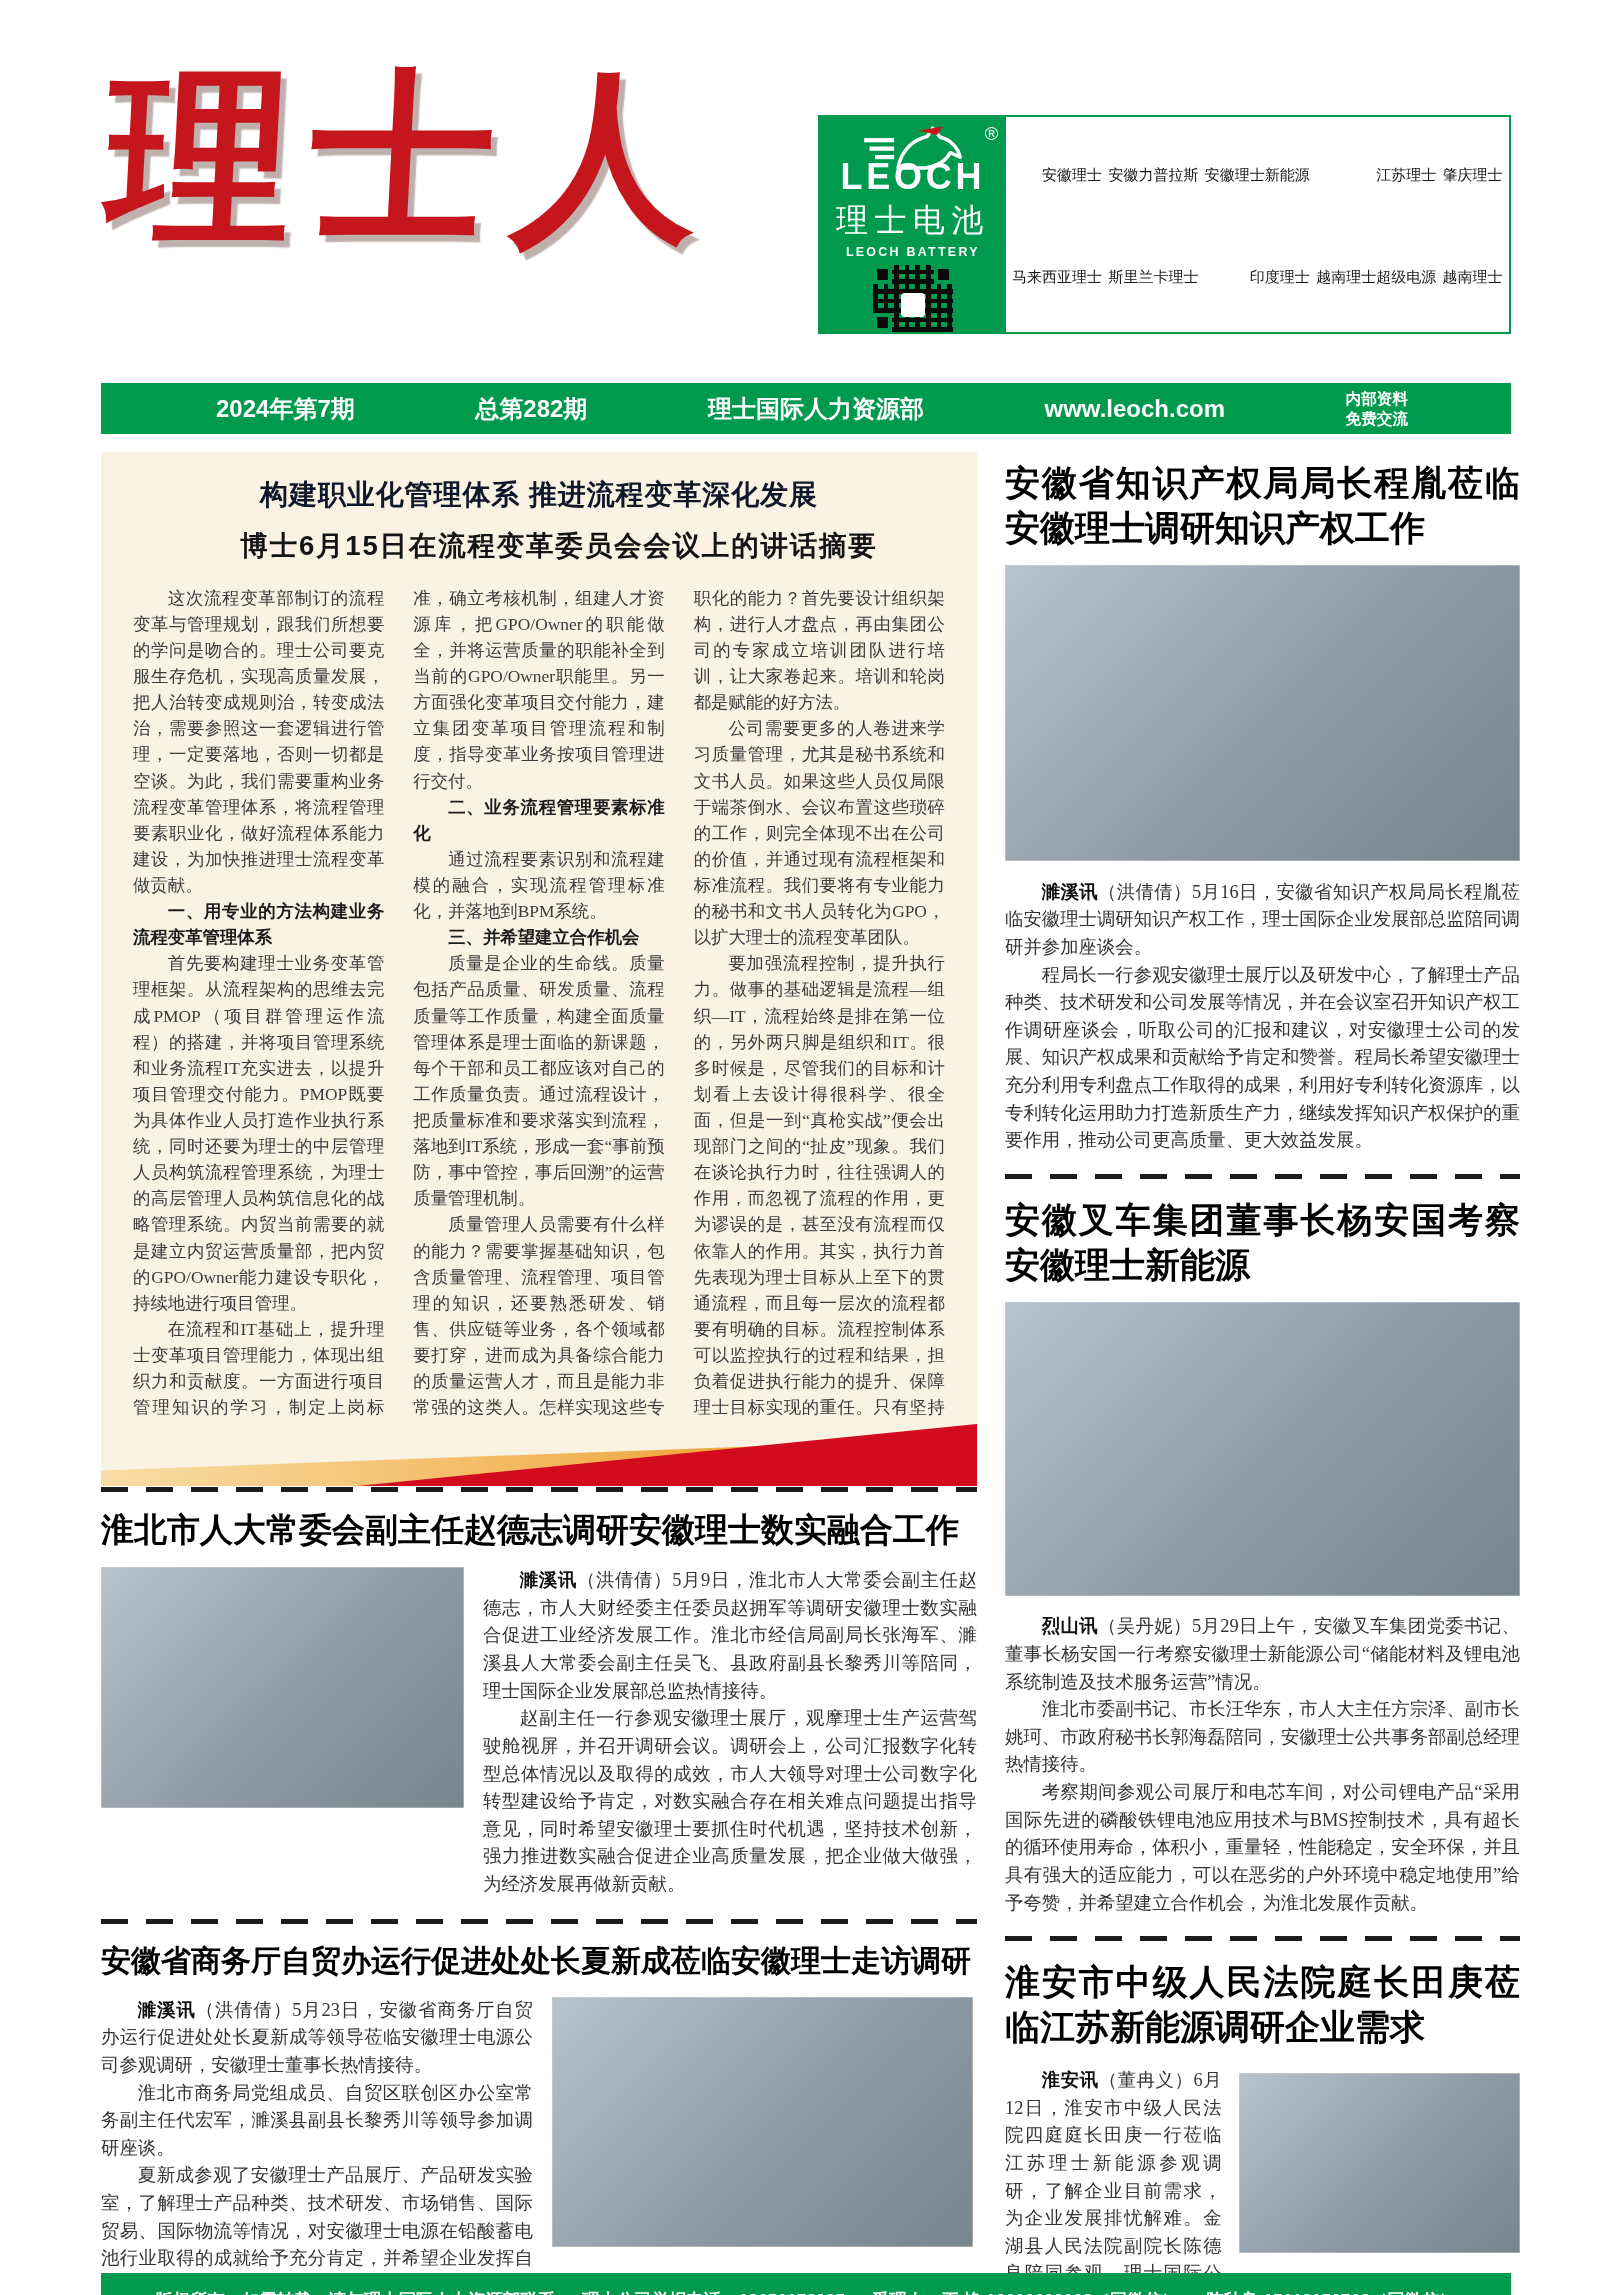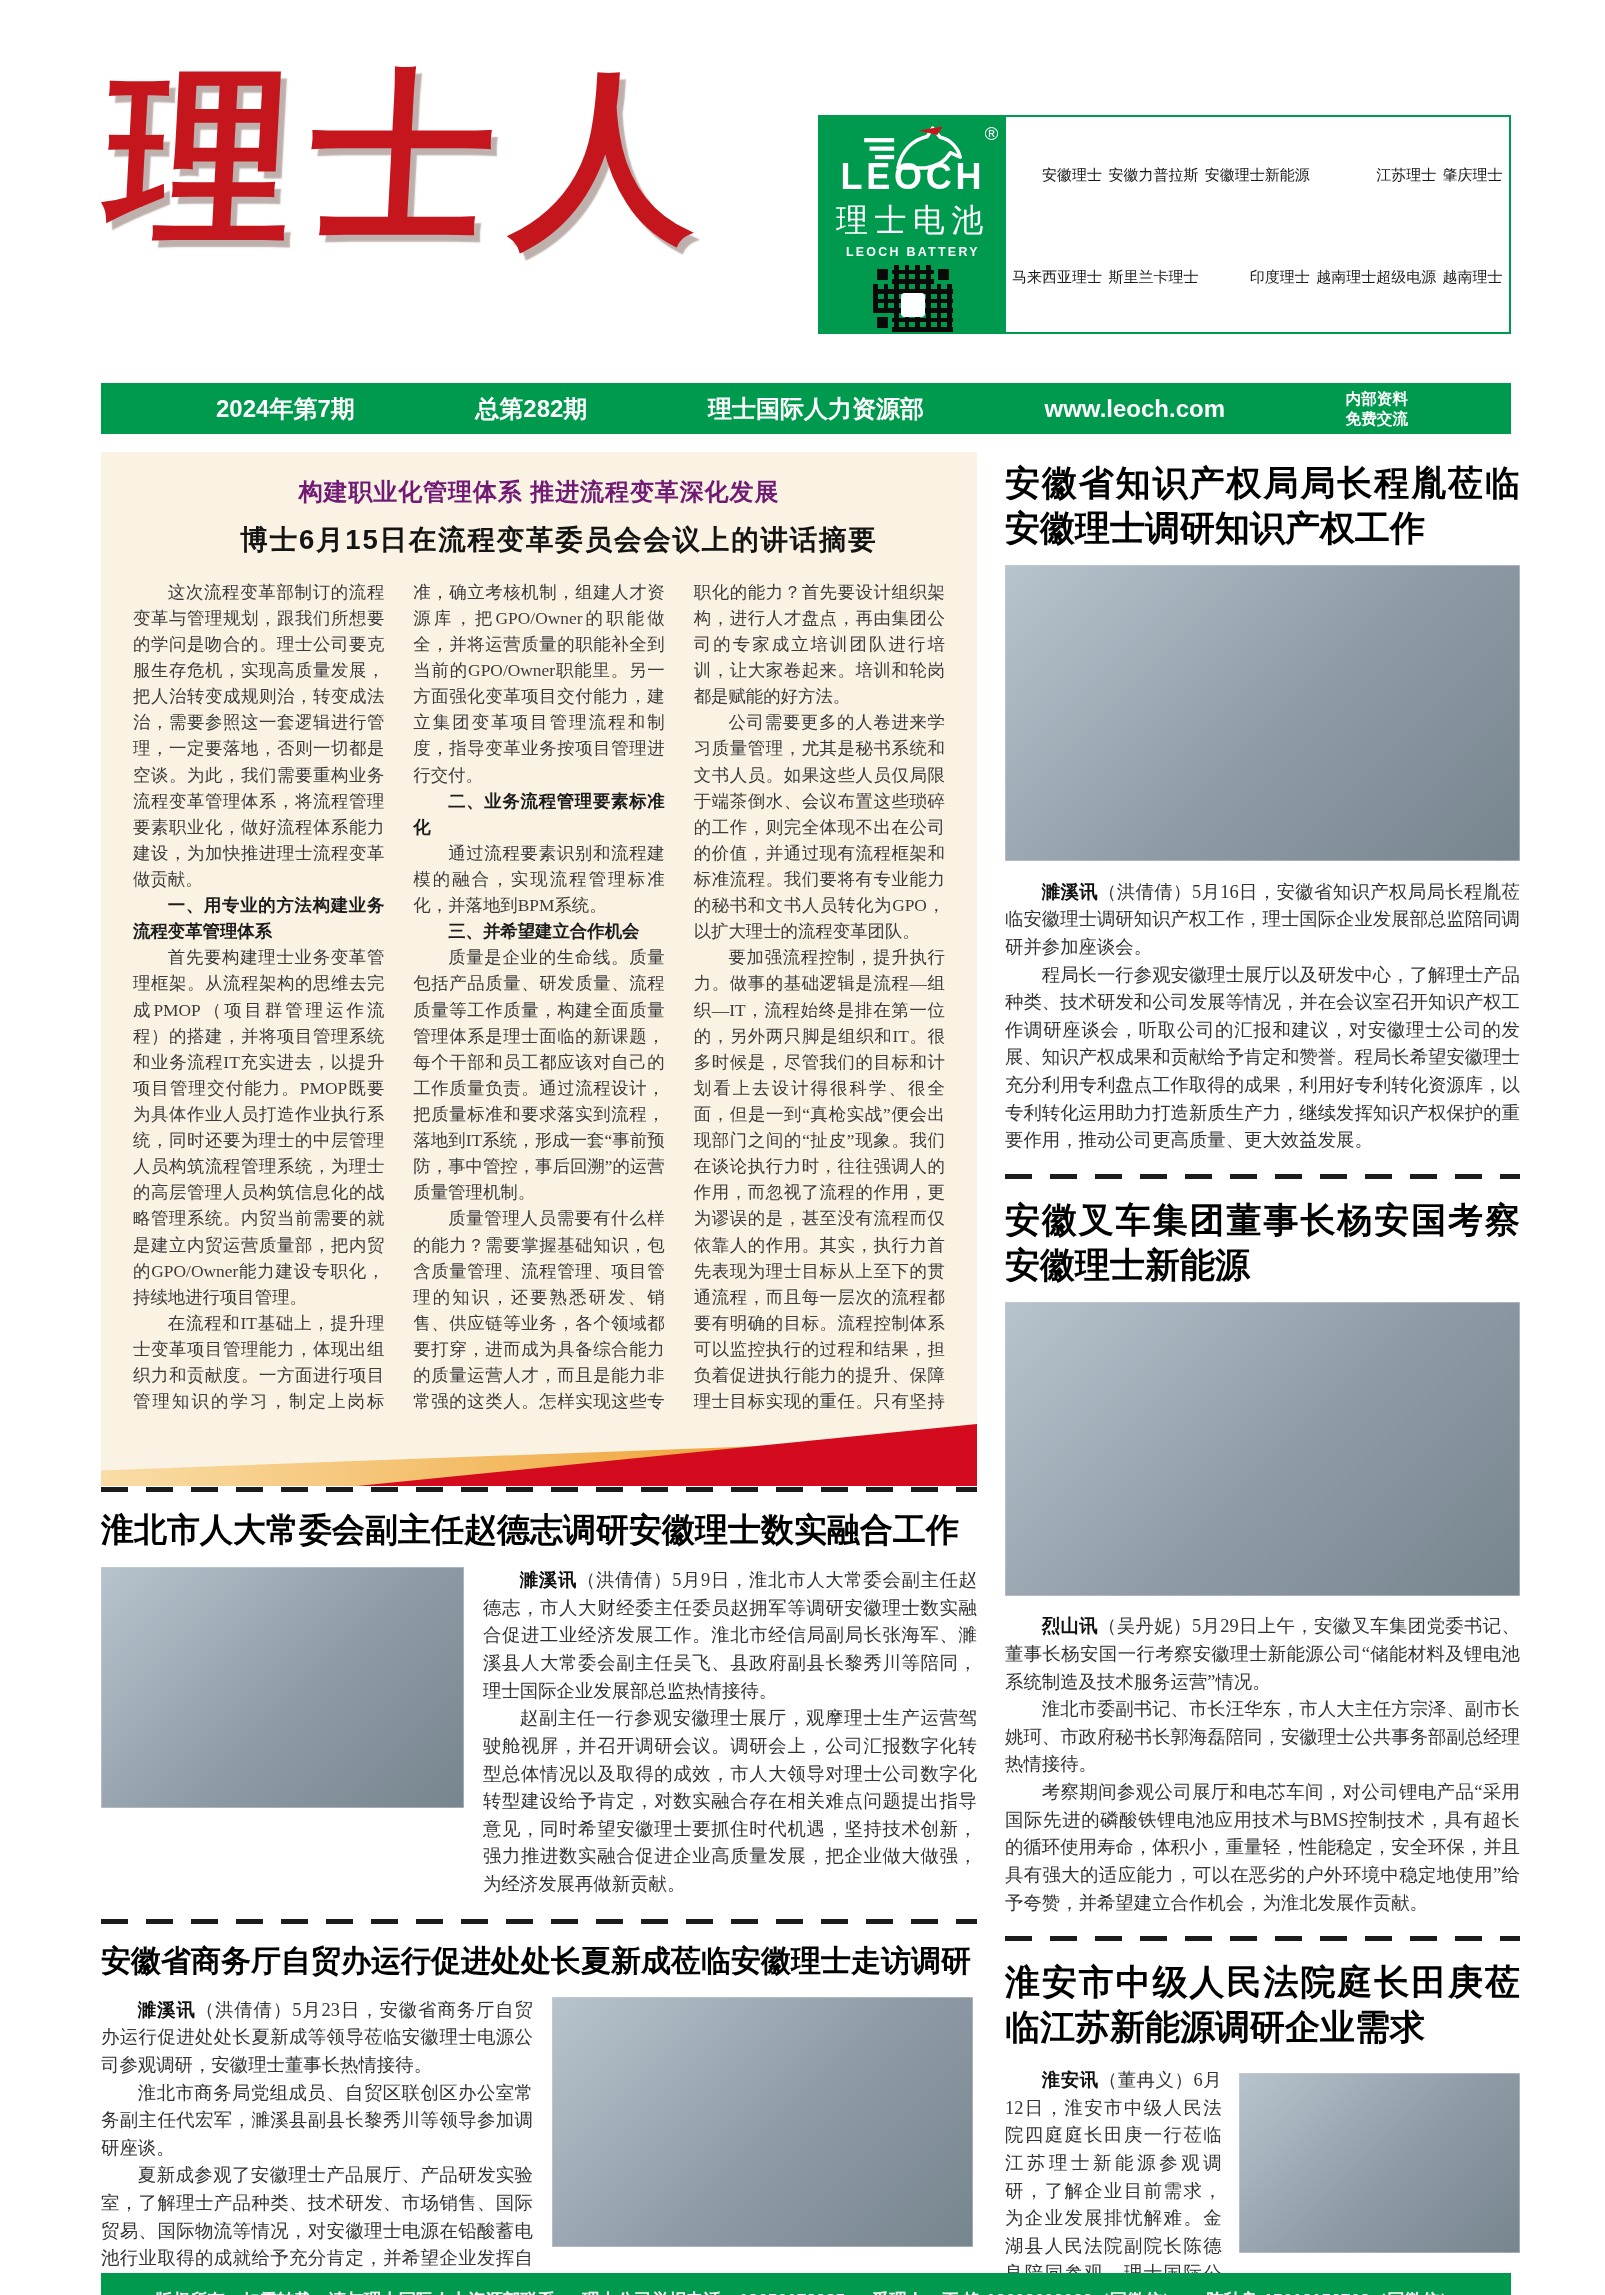--- a/index.html
+++ b/index.html
@@ -73,22 +73,22 @@
   .wave-orange{
     position:absolute;bottom:0;left:0;width:689px;height:41px;
     background:linear-gradient(90deg,#f9dda6,#efa132);
     clip-path:polygon(0 62%,100% 0,100% 100%,0 100%);
   }
   .wave-red{
     position:absolute;bottom:0;right:0;width:620px;height:62px;background:#d40b1e;
     clip-path:polygon(0 100%,100% 0,100% 100%);
   }
   .feature-title{
-    margin:24px 9.2px 0;text-align:center;color:#701a75;font-weight:900;
-    font-size:24px;letter-spacing:0.9px;white-space:nowrap;
+    margin:24px 9.2px 0;text-align:center;color:#0f172a;font-weight:900;
+    font-size:28px;letter-spacing:0.9px;white-space:nowrap;
     font-family:"Liberation Sans","DejaVu Sans",sans-serif;
   }
   .feature-sub{
     margin-top:13.8px;text-align:center;color:#141414;font-weight:800;font-size:27.5px;
     font-family:"Liberation Sans","DejaVu Sans",sans-serif;letter-spacing:1.8px;padding-left:40px;
   }
   .feature-body{
     margin:21px 32px 0;height:849px;column-count:3;column-gap:29px;column-fill:auto;
     font-size:17.4px;line-height:1.5;text-align:justify;color:#3b3b3b;overflow:hidden;
   }

